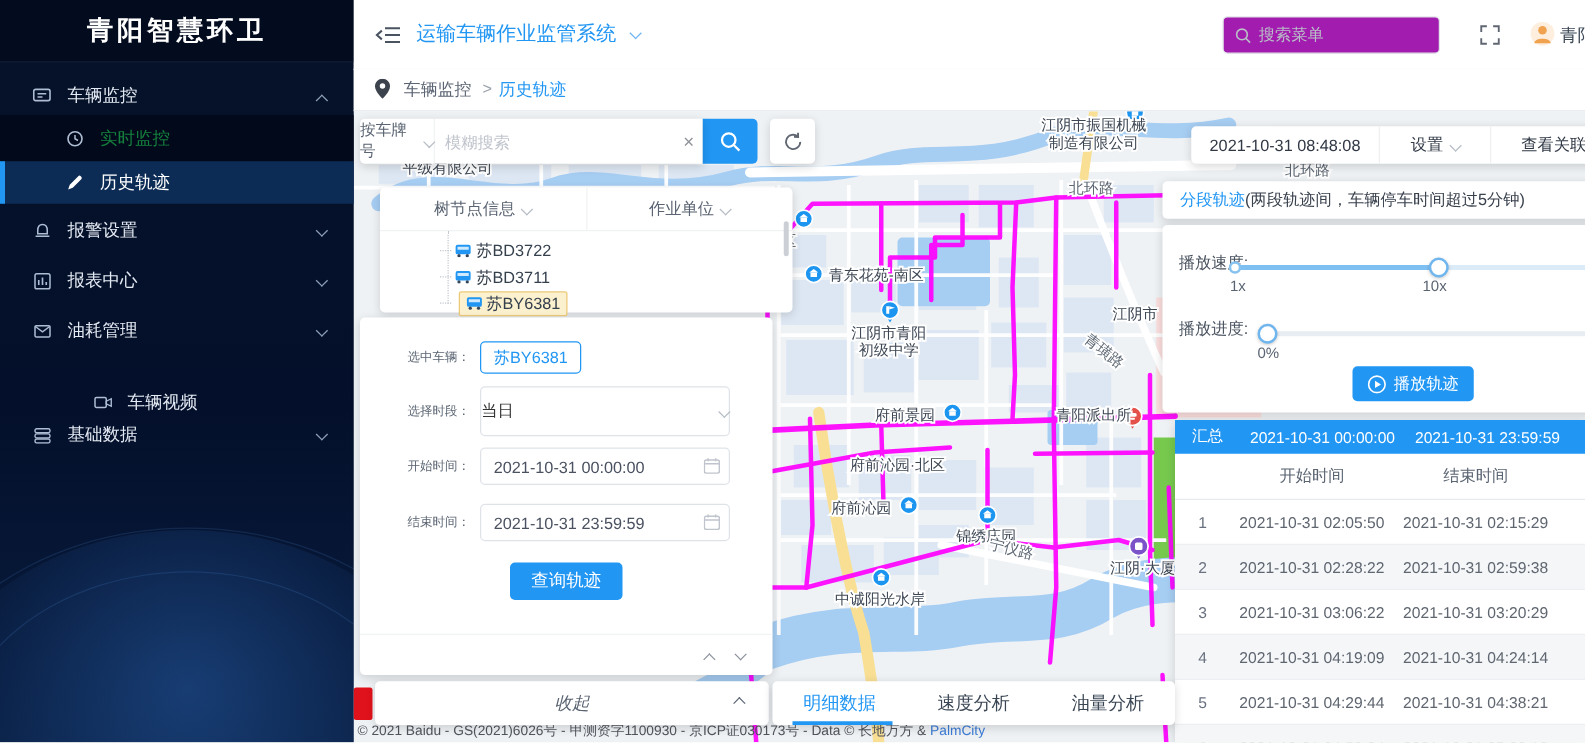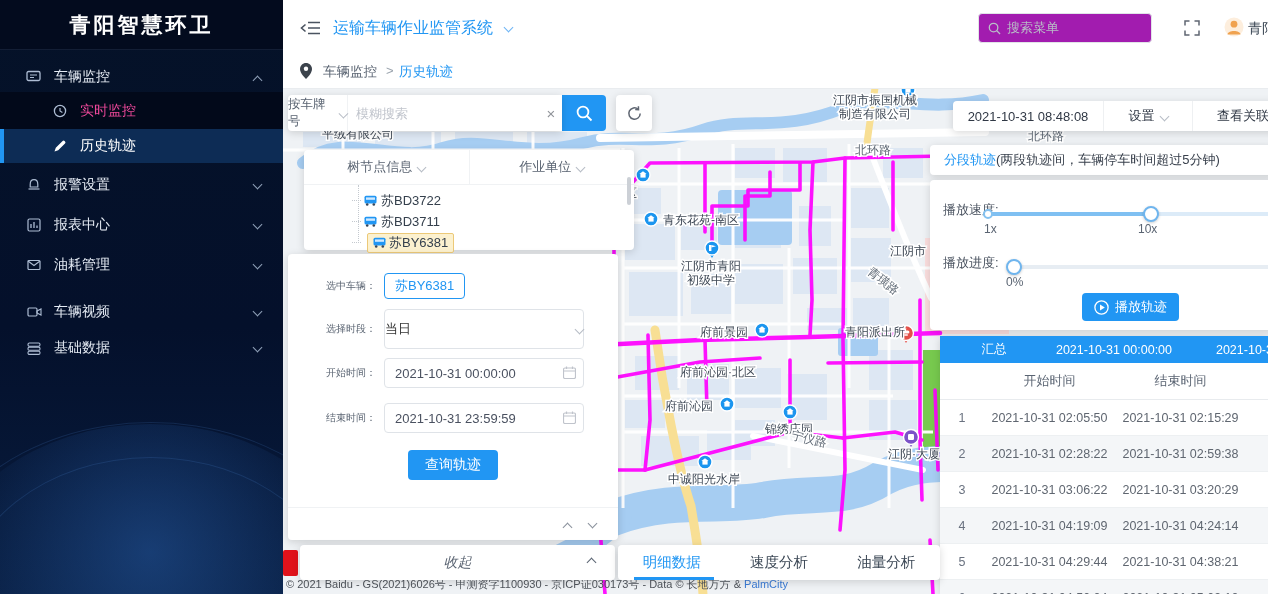--- a/index.html
+++ b/index.html
@@ -10,21 +10,21 @@
   .chev{display:inline-block;width:6px;height:6px;border-right:1.5px solid currentColor;border-bottom:1.5px solid currentColor;transform:rotate(45deg);vertical-align:2px;}
   .chev.up{transform:rotate(225deg);vertical-align:-2px;}
   
   .sidebar{position:absolute;left:0;top:0;width:283px;height:594px;background:linear-gradient(180deg,#051228 0%,#04102b 55%,#081d40 100%);overflow:hidden;}
   .globe{position:absolute;left:-60px;bottom:-150px;width:420px;height:320px;border-radius:50%;background:radial-gradient(circle at 50% 40%,rgba(40,95,170,.5),rgba(8,20,45,0) 70%);}
   .arc{position:absolute;border:1px solid rgba(90,150,230,.16);border-radius:50%;}
   .side-title{position:absolute;left:0;top:0;width:283px;height:49px;line-height:49px;text-align:center;color:#fff;font-size:21px;font-weight:bold;letter-spacing:3px;background:#030b1e;border-bottom:1px solid rgba(120,150,200,.14);}
   .mitem{position:absolute;left:0;width:283px;display:flex;align-items:center;color:#e4eaf3;font-size:14px;cursor:pointer;}
   .mitem .mic{margin-left:26px;margin-right:12px;display:inline-flex;width:16px;justify-content:center;}
   .mitem .mchev{position:absolute;right:22px;color:#8fa0b8;}
-  .sub{background:#02091a;color:#ec4899;}
+  .sub{background:#02091a;color:#15803d;}
   .sub .mic{margin-left:52px;}
   .sub.active{background:#0d2c55;border-left:4px solid #2196f3;color:#fff;}
   .sub.active .mic{margin-left:48px;}
   
   .header{position:absolute;left:283px;top:0;width:985px;height:55px;background:#fff;border-bottom:1px solid #eef0f2;}
   .sys-title{position:absolute;left:50px;top:0;height:55px;line-height:55px;color:#2196f3;font-size:16px;cursor:pointer;}
   .hsearch{position:absolute;left:695px;top:13px;width:172px;height:28px;border:1px solid #e1e4e8;border-radius:4px;display:flex;align-items:center;color:#b9bec7;font-size:13px;background:#a21caf;}
   .crumbbar{position:absolute;left:283px;top:55px;width:985px;height:33px;background:#fff;border-bottom:1px solid #e9ecef;}
   
   .map{position:absolute;left:283px;top:88px;width:985px;height:506px;background:#eff2f5;overflow:hidden;}
@@ -68,21 +68,21 @@
   .sliderpanel{left:930px;top:180px;width:345px;height:150px;}
   .slabel{position:absolute;left:13px;color:#4a5360;font-size:13px;}
   .rail{position:absolute;height:4px;border-radius:2px;background:#dcebf8;}
   .fill{position:absolute;height:4px;border-radius:2px;background:#7fc0f2;}
   .knob{position:absolute;width:12px;height:12px;border-radius:50%;background:#fff;border:2px solid #6fb5ee;box-shadow:0 1px 3px rgba(0,0,0,.2);cursor:pointer;}
   .dot{position:absolute;width:6px;height:6px;border-radius:50%;background:#fff;border:2px solid #85c2f0;}
   .smark{position:absolute;color:#5a6472;font-size:12px;}
   .playbtn{position:absolute;left:152px;top:113px;width:97px;height:28px;background:#2196f3;border:none;border-radius:4px;color:#fff;font-size:13px;font-family:inherit;display:flex;align-items:center;justify-content:center;gap:6px;cursor:pointer;}
   .tablepanel{left:940px;top:336px;width:328px;height:258px;border-radius:0;overflow:hidden;}
   .sumrow{display:flex;height:27px;background:#2196f3;color:#fff;font-size:12.5px;align-items:center;}
-  .sumrow span{flex:none;text-align:center;padding-left:28px;}
+  .sumrow span{flex:none;text-align:center;}
   .hdrow{display:flex;height:36px;align-items:center;color:#5a6472;font-size:13px;border-bottom:1px solid #e8ebee;}
   .drow{display:flex;height:35px;align-items:center;font-size:12.5px;color:#5f6670;border-bottom:1px solid #edf0f2;cursor:pointer;}
   .drow.alt{background:#f4f6f8;}
   .c-idx{width:44px;text-align:center;flex:none;color:#6a7280;}
   .c-t{width:131px;text-align:center;flex:none;}
   .c-m{width:70px;text-align:center;flex:none;}
   .tabsbar{left:618px;top:545px;width:322px;height:35px;display:flex;align-items:center;justify-content:space-around;font-size:14.5px;color:#3a4654;}
   .tab{cursor:pointer;}
   .tab.active{color:#2196f3;}
   .tabline{position:absolute;left:16px;bottom:0;width:80px;height:3px;background:#2196f3;}
@@ -337,21 +337,21 @@
       <span class="mic">
         <svg width="14" height="12" viewBox="0 0 14 12">
             <rect x="1" y="1.5" width="12" height="9" rx="1" fill="none" stroke="#aebdd4" stroke-width="1.2"></rect>
             <path d="M1,2 L7,6.5 L13,2" fill="none" stroke="#aebdd4" stroke-width="1.1"></path>
           </svg>
       </span>
       <span>油耗管理</span>
       <span class="mchev"><span class="chev"></span></span>
     </div>
 
-    <div class="mitem" style="top:297px;height:30px;">
+    <div class="mitem" style="top:307px;height:30px;padding-left:48px;">
       <span class="mic">
         <svg width="15" height="12" viewBox="0 0 15 12">
             <rect x="1" y="2" width="9" height="8" rx="1.2" fill="none" stroke="#aebdd4" stroke-width="1.2"></rect>
             <path d="M10,5 L14,3 V9 L10,7 Z" fill="none" stroke="#aebdd4" stroke-width="1.1"></path>
           </svg>
       </span>
       <span>车辆视频</span>
       <span class="mchev"><span class="chev"></span></span>
     </div>
 

